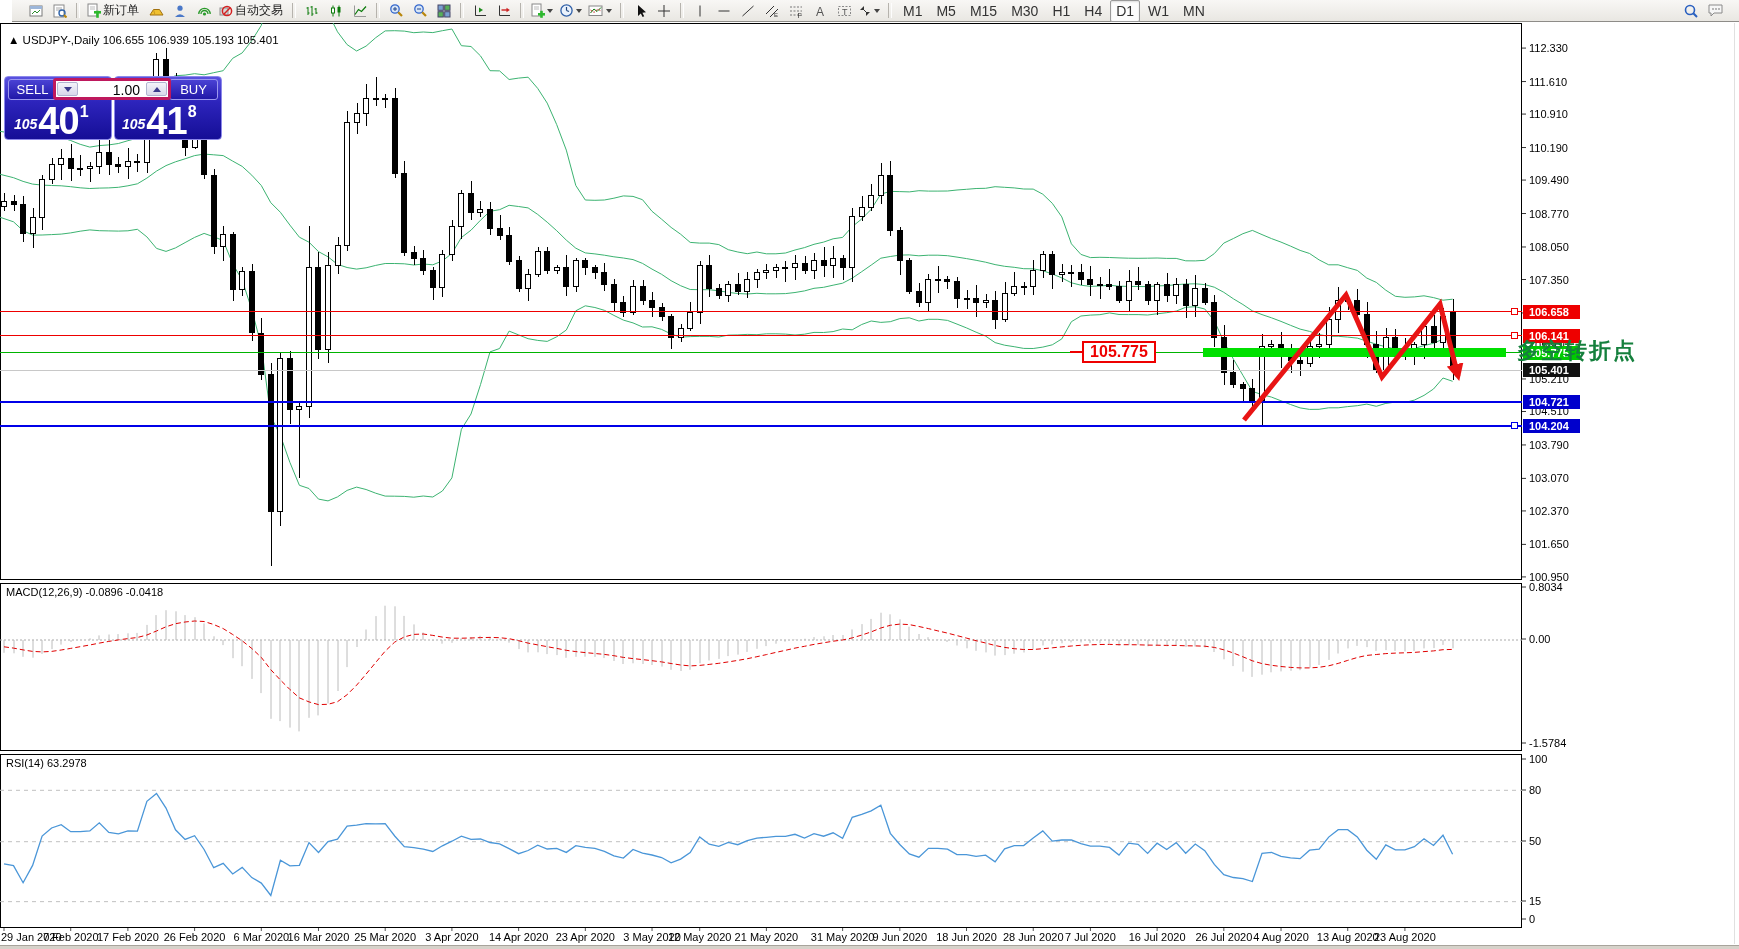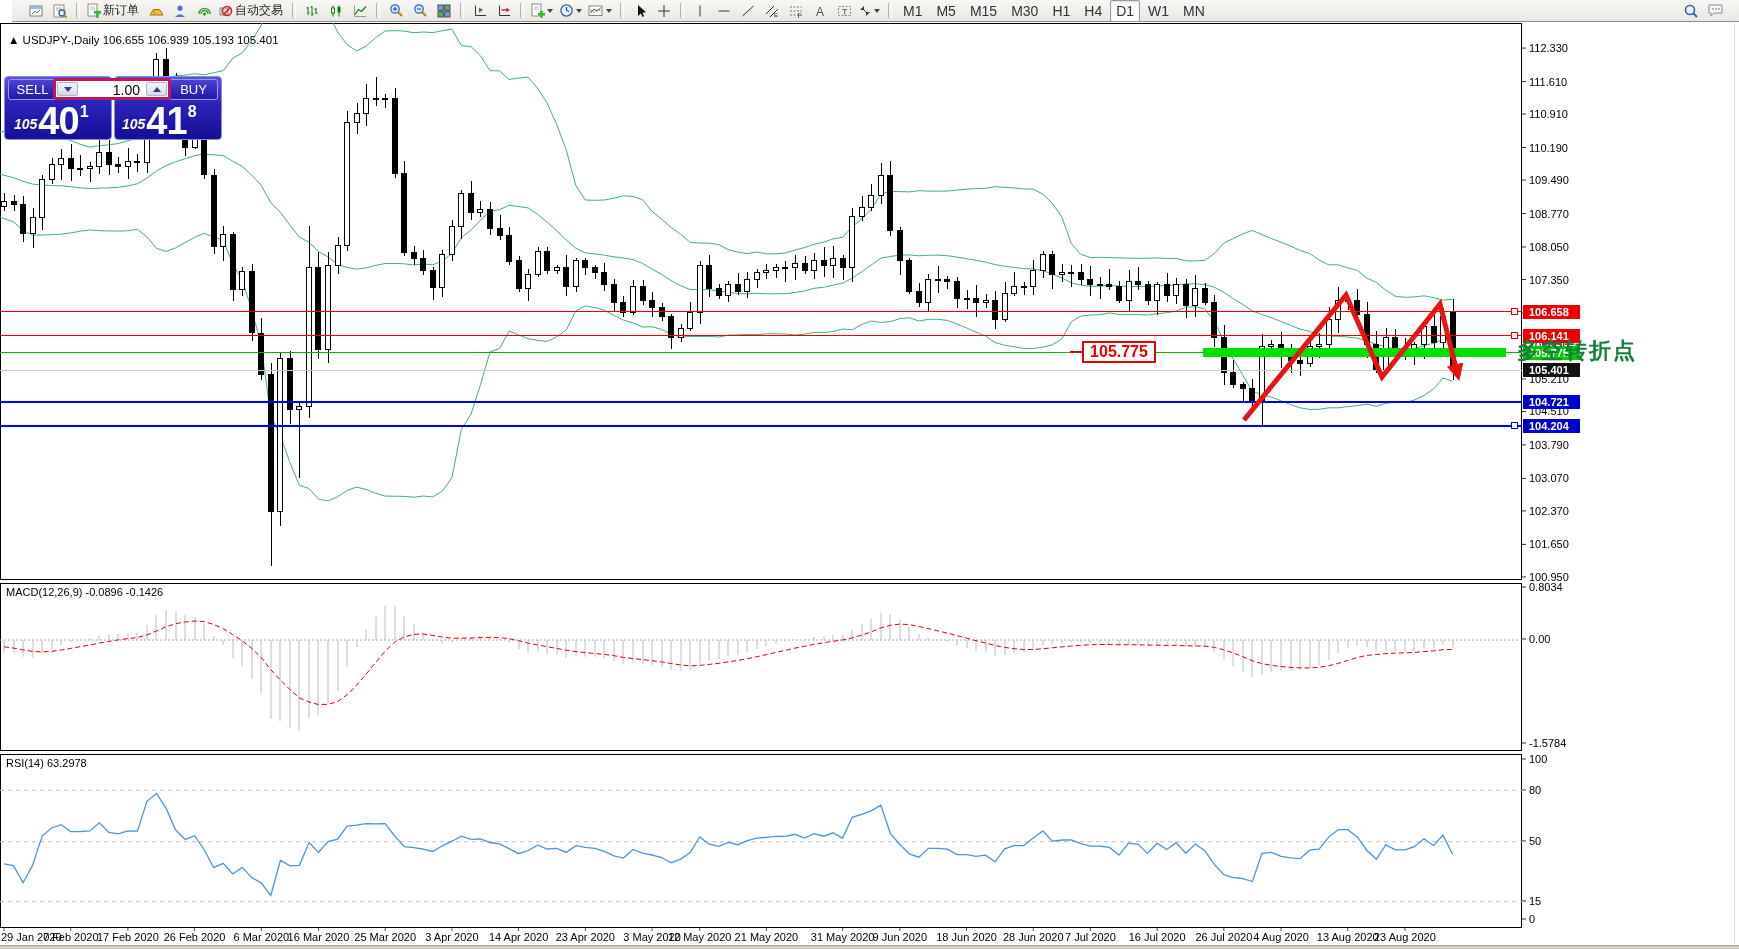--- a/index.html
+++ b/index.html
@@ -1008,21 +1008,21 @@
       <div class="spin-val">1.00</div>
       <div class="spin-btn">
           <span class="car-up"></span>
         </div>
     </div>
   </div>
 
   <div class="ind-label" style="left:6px;top:586px;">
     <span>MACD(12,26,9)</span>
     <span>-0.0896</span>
-    <span>-0.1426</span>
+    <span>-0.0418</span>
   </div>
   <div class="ind-label" style="left:6px;top:757px;">
     <span>RSI(14)</span>
     <span>63.2978</span>
   </div>
 
   <div class="price-box">105.775</div>
   <div class="price-box-dash"></div>
   <div class="slogan">多空转折点</div>
   <div class="bottom-strip"></div>

